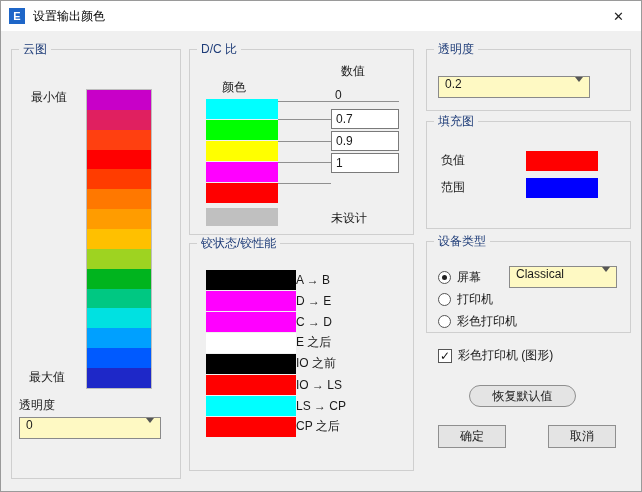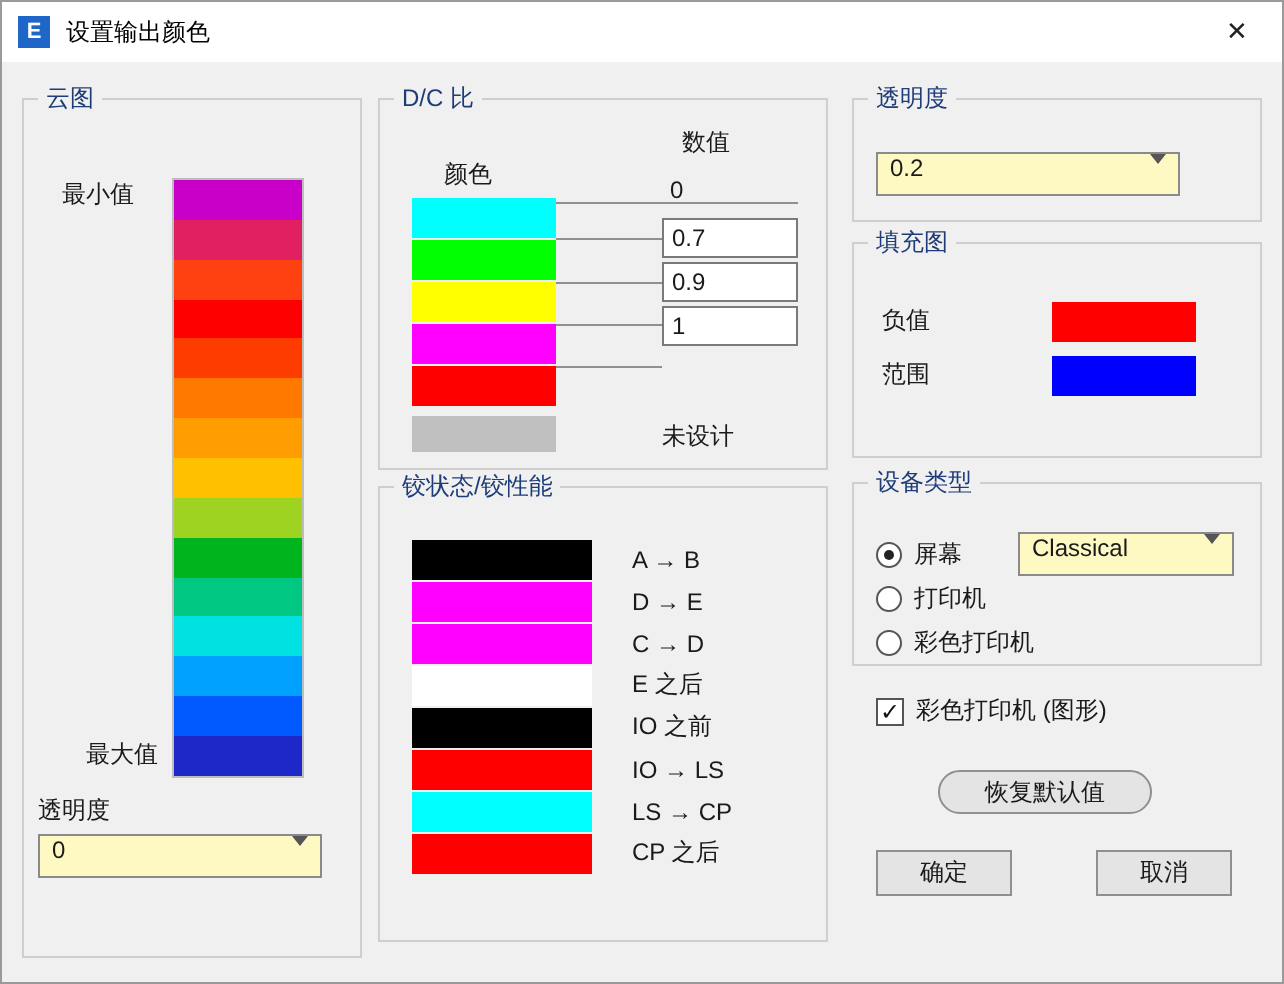--- a/index.html
+++ b/index.html
@@ -29,21 +29,21 @@
   .g-device  { left:425px; top:240px; width:205px; height:92px;  }
   .t-contour { left:18px;  top:41px;  }
   .t-dc      { left:196px; top:41px;  }
   .t-hinge   { left:196px; top:235px; }
   .t-opacity { left:433px; top:41px;  }
   .t-fill    { left:433px; top:113px; }
   .t-device  { left:433px; top:233px; }
 
   
   .min-label { left:30px; top:88px; }
-  .max-label { left:28px; top:368px;margin-left:14px; }
+  .max-label { left:28px; top:368px; }
   .contour-opacity-label { left:18px; top:396px; }
   .contour-bar { left:85px; top:88px; width:66px; height:300px; display:flex; flex-direction:column; border:1px solid #bdbdbd; }
   .contour-seg { flex:1; }
   .contour-combo { left:18px; top:416px; width:142px; height:22px; }
 
   
   .combo { background:#fef9c3; border:1px solid #8a8a8a; display:flex; align-items:flex-start; padding:0 6px; font-size:12px; }
   .caret { margin-left:auto; width:0; height:0; border-left:4px solid transparent; border-right:4px solid transparent; border-top:5px solid #555; }
 
   
@@ -60,21 +60,21 @@
   .dc-line-0 { left:277px; top:100px; width:121px; }
   .dc-line-1 { left:277px; top:118px; width:53px; }
   .dc-line-2 { left:277px; top:140px; width:53px; }
   .dc-line-3 { left:277px; top:161px; width:53px; }
   .dc-line-4 { left:277px; top:182px; width:53px; }
 
   
   .hinge-rows { left:205px; top:268px; }
   .hinge-row { display:flex; align-items:center; height:21px; }
   .hinge-swatch { width:90px; height:20px; }
-  .hinge-label { margin-left:20px; font-size:12px; white-space:nowrap;text-align:center; }
+  .hinge-label { font-size:12px; white-space:nowrap;text-align:center; }
 
   
   .opacity-combo { left:437px; top:75px; width:152px; height:22px; }
 
   
   .fill-rows { left:440px; top:146px; }
   .fill-row { display:flex; align-items:center; height:27px; }
   .fill-label { width:85px; }
   .fill-swatch { width:72px; height:20px; }
 

